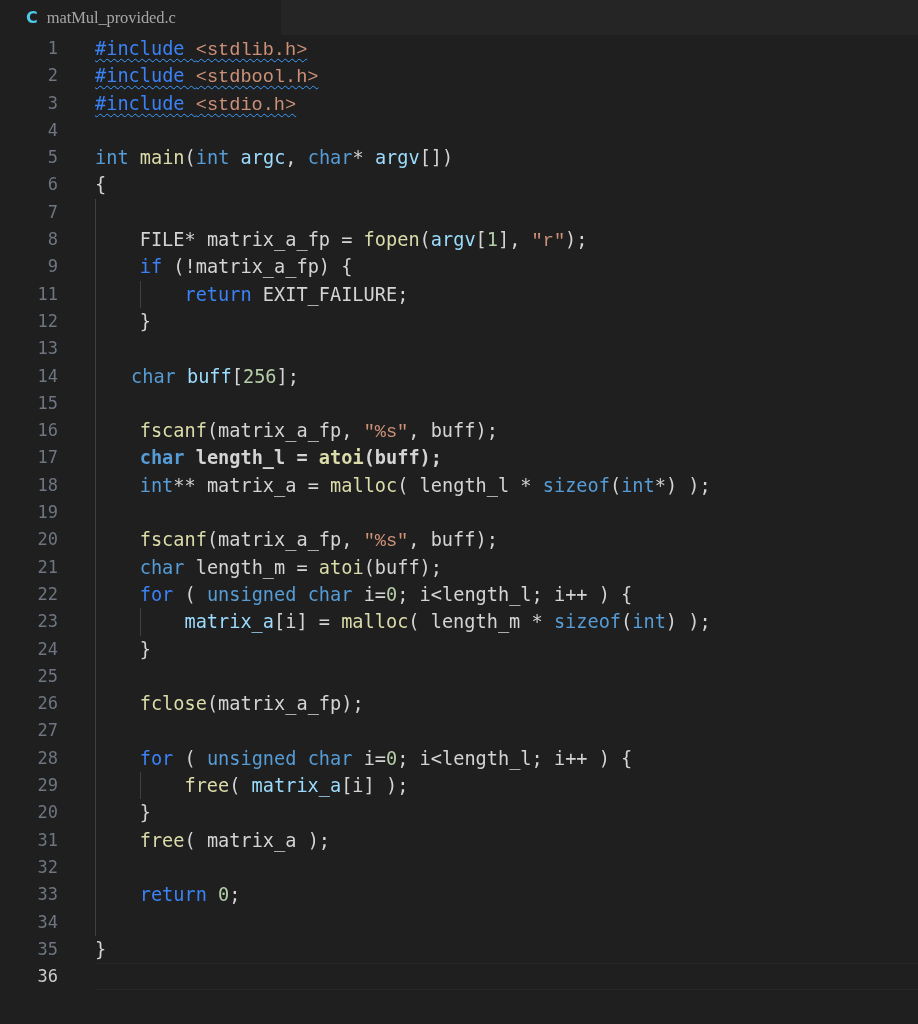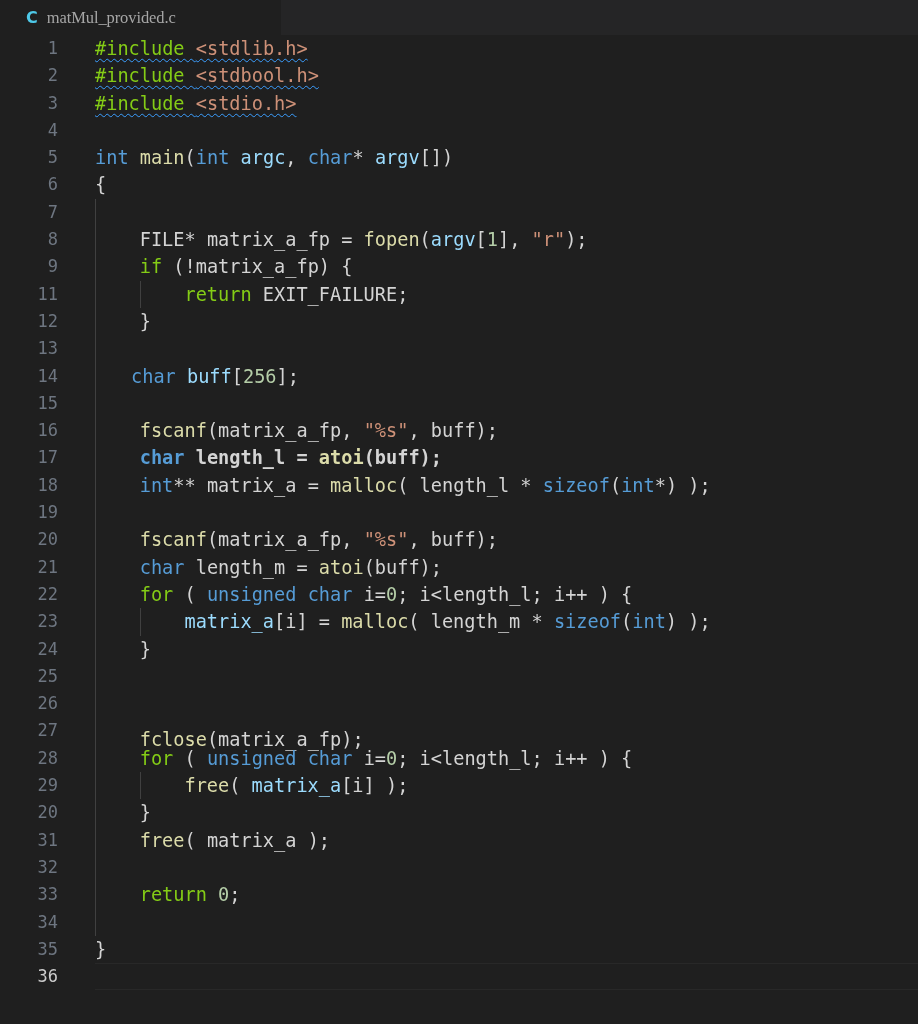--- a/index.html
+++ b/index.html
@@ -95,24 +95,24 @@
     font-size: 18.6px;
     line-height: 27.3px;
     white-space: pre;
     font-family: "DejaVu Sans Mono", monospace;
     letter-spacing: 0px;
   }
 
   
   .t-plain   { color: #d4d4d4; }
   .t-kw      { color: #569cd6; }
-  .t-ctrl    { color: #84cc16; }
+  .t-ctrl    { color: #3b82f6; }
   .t-fn      { color: #dcdcaa; }
   .t-var     { color: #9cdcfe; }
-  .t-str     { color: #ce9178; }
+  .t-str     { color: #ce9178; font-family: Liberation Mono, monospace; }
   .t-num     { color: #b5cea8; }
   .t-punct   { color: #d4d4d4; }
 
   .squiggle {
     text-decoration-line: underline;
     text-decoration-style: wavy;
     text-decoration-color: #3b9eff;
     text-decoration-thickness: 1px;
     text-underline-offset: 3px;
   }
@@ -299,21 +299,21 @@
       <div class="lnum">25</div>
       <div class="code-area">
         <div class="guide" style="left: 0px;"></div>
         <div class="code" style="left: 0px;"></div>
       </div>
     </div>
     <div class="row">
       <div class="lnum">26</div>
       <div class="code-area">
         <div class="guide" style="left: 0px;"></div>
-        <div class="code" style="left: 44.72px; margin-top: 36px;"><span class="t-fn">fclose</span><span class="t-plain">(matrix_a_fp);</span></div>
+        <div class="code" style="left: 44.72px;"><span class="t-fn">fclose</span><span class="t-plain">(matrix_a_fp);</span></div>
       </div>
     </div>
     <div class="row">
       <div class="lnum">27</div>
       <div class="code-area">
         <div class="guide" style="left: 0px;"></div>
         <div class="code" style="left: 0px;"></div>
       </div>
     </div>
     <div class="row">

